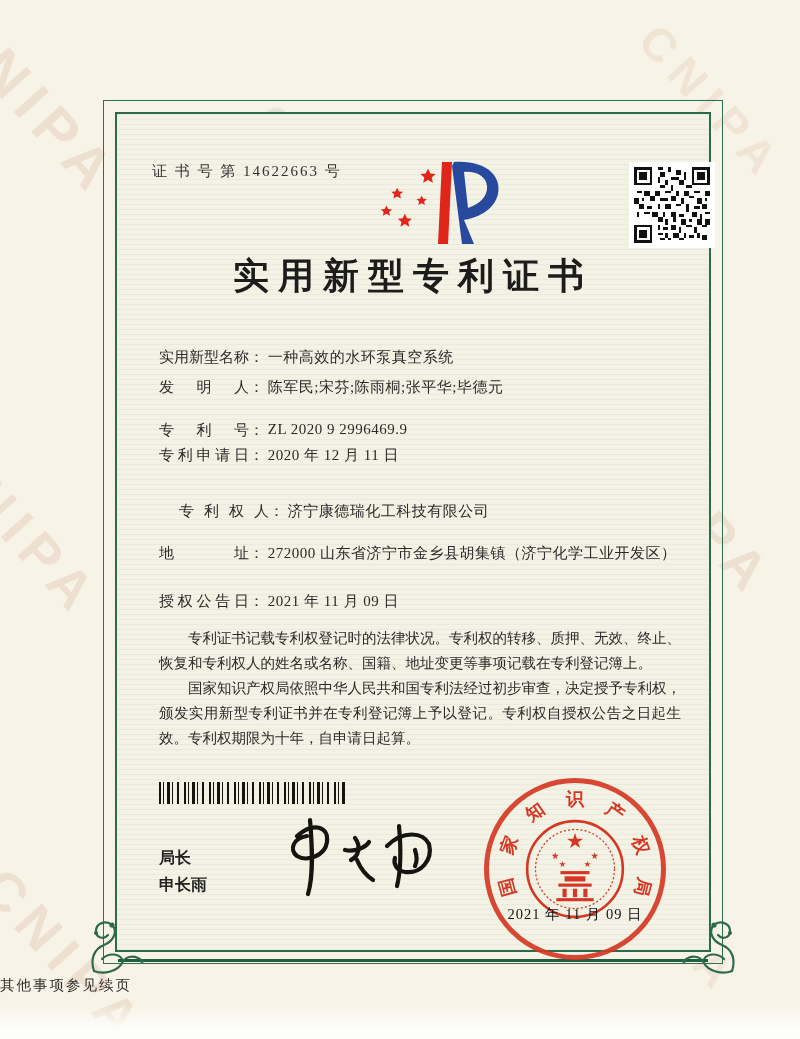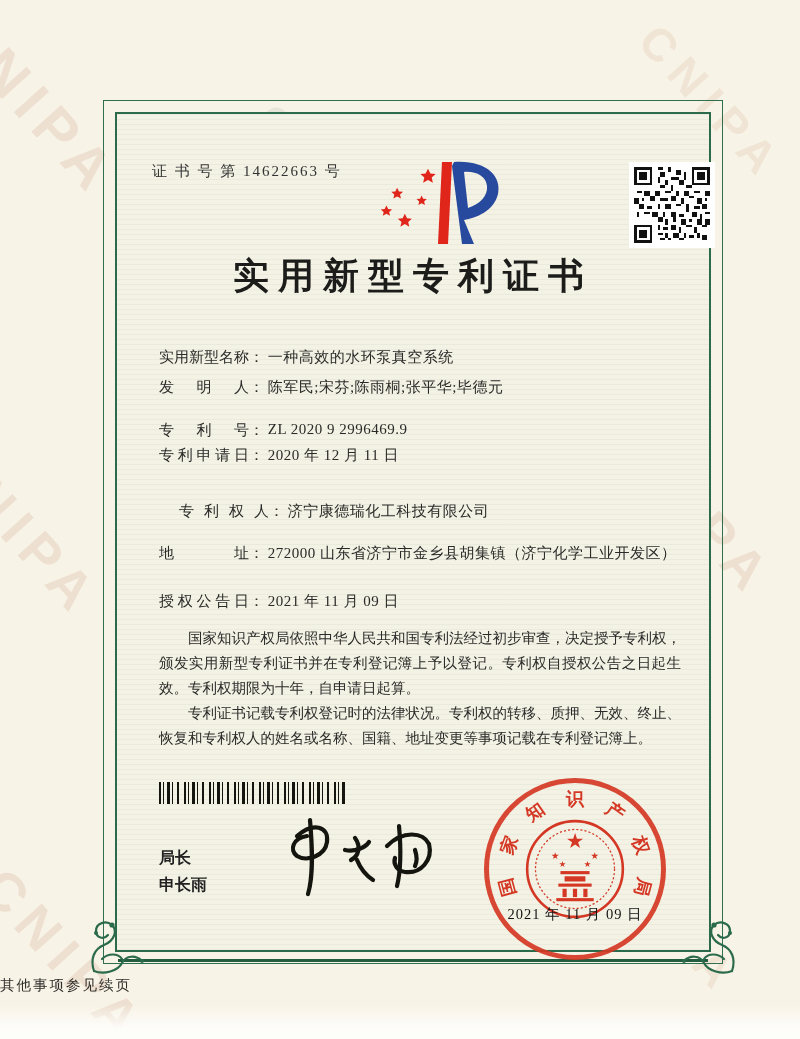--- a/index.html
+++ b/index.html
@@ -248,22 +248,22 @@
           <span class="flabel">地 址</span><span class="fcolon">：</span>
           <span class="fvalue wrap">272000 山东省济宁市金乡县胡集镇（济宁化学工业开发区）</span>
         </div>
         <div class="frow" style="top:260px; width:520px;">
           <span class="flabel">授权公告日</span><span class="fcolon">：</span>
           <span class="fvalue">2021 年 11 月 09 日</span>
         </div>
       </div>
 
       <div class="legal">
+        <p>专利证书记载专利权登记时的法律状况。专利权的转移、质押、无效、终止、恢复和专利权人的姓名或名称、国籍、地址变更等事项记载在专利登记簿上。</p>
         <p>国家知识产权局依照中华人民共和国专利法经过初步审查，决定授予专利权，颁发实用新型专利证书并在专利登记簿上予以登记。专利权自授权公告之日起生效。专利权期限为十年，自申请日起算。</p>
-        <p>专利证书记载专利权登记时的法律状况。专利权的转移、质押、无效、终止、恢复和专利权人的姓名或名称、国籍、地址变更等事项记载在专利登记簿上。</p>
       </div>
 
       <div class="barcode"></div>
 
       <div class="officer">
         <div>局长</div>
         <div>申长雨</div>
       </div>
 
       <svg class="signature" viewBox="0 0 180 92">

